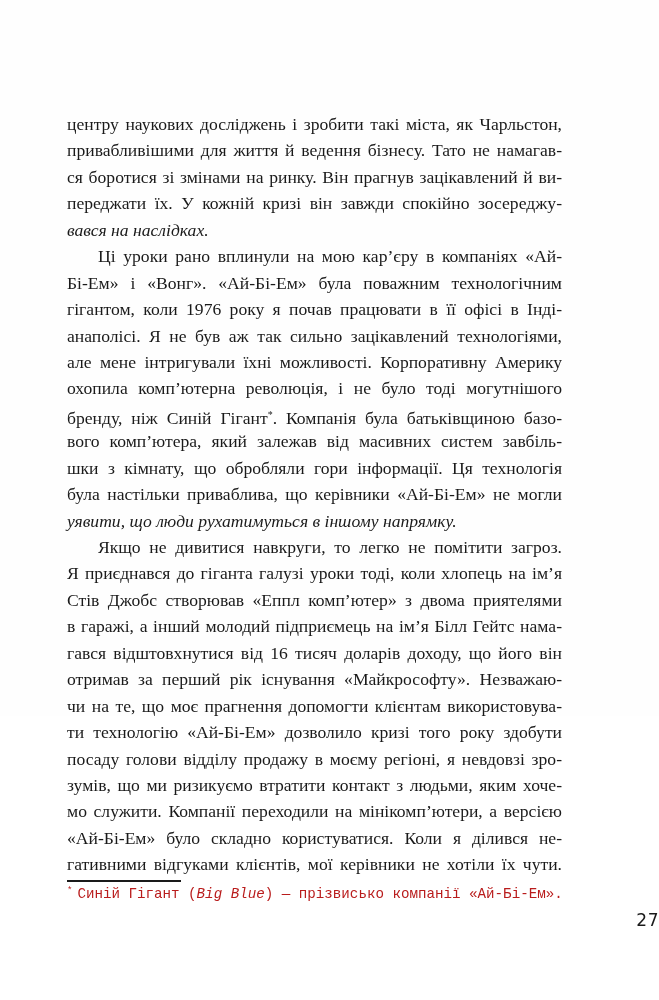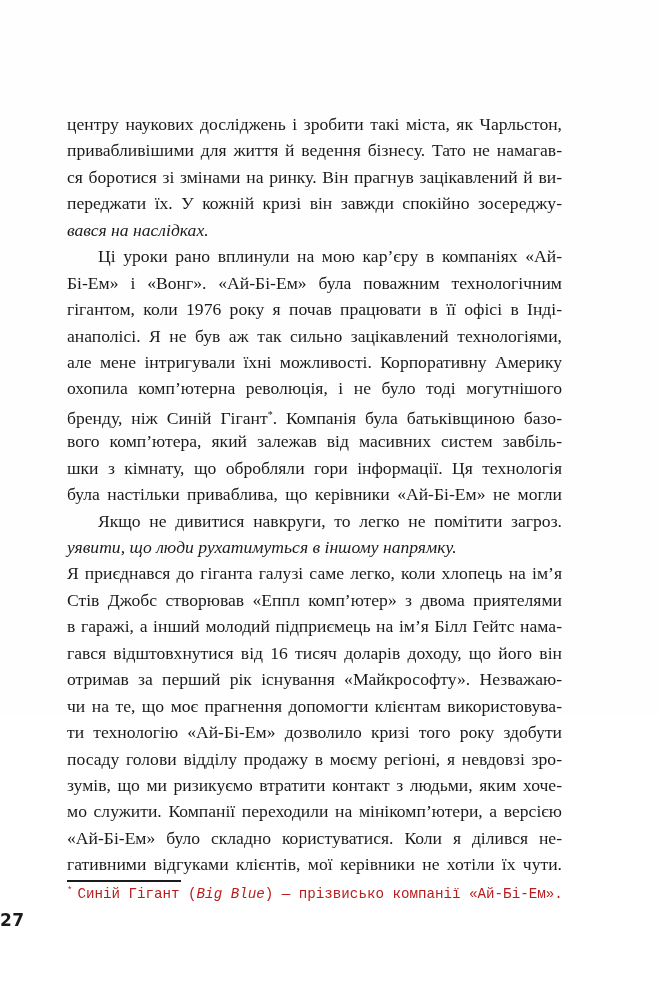--- a/index.html
+++ b/index.html
@@ -19,24 +19,23 @@
   .fn-rule {
     position: absolute; left: 67px; top: 880px; width: 114px; height: 2px; background: #1a1a1a;
   }
   .footnote {
     position: absolute; left: 67px; top: 886px; white-space: nowrap;
     font-family: Liberation Mono, monospace; font-size: 14.2px; color: #b91c1c;
   }
   .footnote sup { font-size: 9px; vertical-align: 5px; margin-right: 5px; }
   .footnote i { font-style: italic; }
   .page-number {
-    position: absolute; left: 0; width: 659px; top: 910px; text-align: left;
+    position: absolute; left: 0; width: 659px; top: 910px; text-align: right;
     font-family: "DejaVu Sans", "Liberation Sans", sans-serif; font-size: 17px; color: #1a1a1a;
     letter-spacing: 0.5px;
-    font-weight: bold;
   }
   .asterisk { font-size: 10px; vertical-align: 6px; }
 </style>
 </head>
 <body>
 
 <div class="page">
   <div class="text-block">
 
     <span class="line">центру наукових досліджень і зробити такі міста, як Чарльстон,</span>
@@ -48,24 +47,24 @@
     <span class="line indent">Ці уроки рано вплинули на мою кар’єру в компаніях «Ай-</span>
     <span class="line">Бі-Ем» і «Вонг». «Ай-Бі-Ем» була поважним технологічним</span>
     <span class="line">гігантом, коли 1976 року я почав працювати в її офісі в Інді-</span>
     <span class="line">анаполісі. Я не був аж так сильно зацікавлений технологіями,</span>
     <span class="line">але мене інтригували їхні можливості. Корпоративну Америку</span>
     <span class="line">охопила комп’ютерна революція, і не було тоді могутнішого</span>
     <span class="line"><span>бренду, ніж Синій Гігант</span><span class="asterisk">*</span><span>. Компанія була батьківщиною базо-</span></span>
     <span class="line">вого комп’ютера, який залежав від масивних систем завбіль-</span>
     <span class="line">шки з кімнату, що обробляли гори інформації. Ця технологія</span>
     <span class="line">була настільки привабливa, що керівники «Ай-Бі-Ем» не могли</span>
+    <span class="line last">уявити, що люди рухатимуться в іншому напрямку.</span>
+
     <span class="line indent">Якщо не дивитися навкруги, то легко не помітити загроз.</span>
-
-    <span class="line last">уявити, що люди рухатимуться в іншому напрямку.</span>
-    <span class="line">Я приєднався до гіганта галузі саме легко, коли хлопець на ім’я</span>
+    <span class="line">Я приєднався до гіганта галузі уроки тоді, коли хлопець на ім’я</span>
     <span class="line">Стів Джобс створював «Еппл комп’ютер» з двома приятелями</span>
     <span class="line">в гаражі, а інший молодий підприємець на ім’я Білл Гейтс нама-</span>
     <span class="line">гався відштовхнутися від 16 тисяч доларів доходу, що його він</span>
     <span class="line">отримав за перший рік існування «Майкрософту». Незважаю-</span>
     <span class="line">чи на те, що моє прагнення допомогти клієнтам використовува-</span>
     <span class="line">ти технологію «Ай-Бі-Ем» дозволило кризі того року здобути</span>
     <span class="line">посаду голови відділу продажу в моєму регіоні, я невдовзі зро-</span>
     <span class="line">зумів, що ми ризикуємо втратити контакт з людьми, яким хоче-</span>
     <span class="line">мо служити. Компанії переходили на мінікомп’ютери, а версією</span>
     <span class="line">«Ай-Бі-Ем» було складно користуватися. Коли я ділився не-</span>

